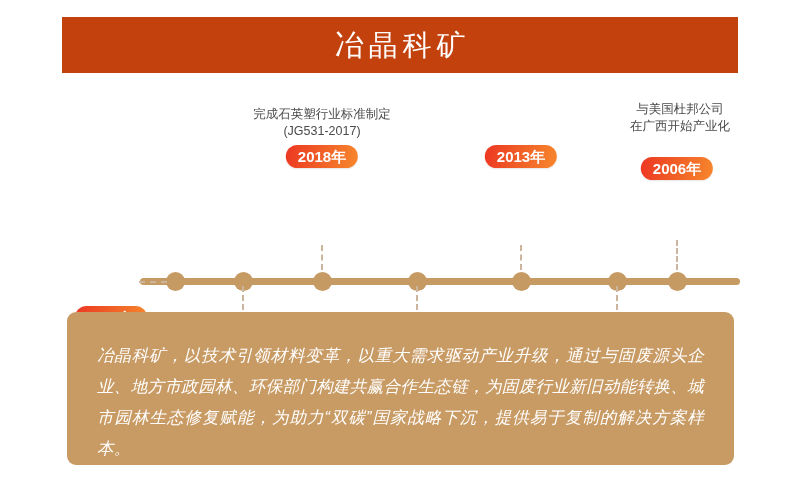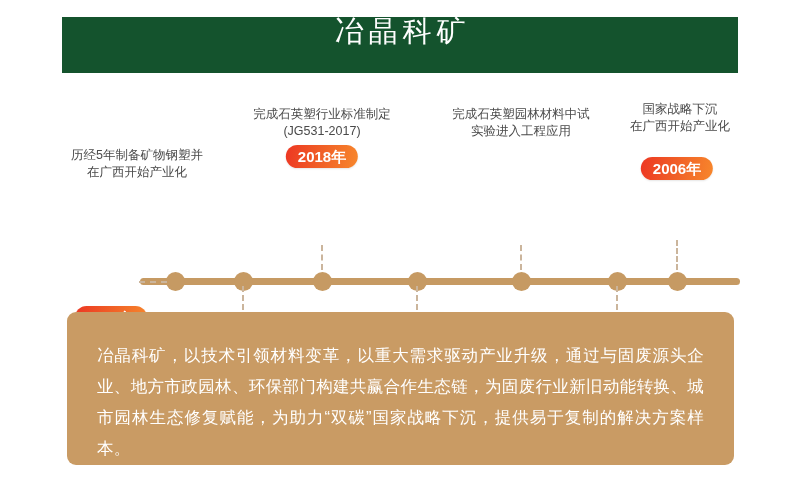--- a/index.html
+++ b/index.html
@@ -21,23 +21,23 @@
     background: #ffffff;
   }
 
   
   .header-banner {
     position: absolute;
     left: 62px;
     top: 17px;
     width: 676px;
     height: 56px;
-    background: #14532d;
+    background: #c2410c;
     display: flex;
-    align-items: flex-start;
+    align-items: center;
     justify-content: center;
   }
   .header-title {
     color: #ffffff;
     font-size: 29px;
     letter-spacing: 5px;
     font-weight: 500;
     line-height: 1;
     text-indent: 5px;
   }
@@ -119,20 +119,21 @@
   .info-card {
     position: absolute;
     left: 67px;
     top: 312px;
     width: 667px;
     height: 153px;
     background: #c99b64;
     border-radius: 9px;
     box-sizing: border-box;
     padding: 28px 30px 17px 30px;
+    font-style: italic;
   }
   .info-text {
     color: #ffffff;
     font-size: 16.5px;
     line-height: 31px;
     letter-spacing: 0.2px;
     text-align: justify;
   }
 </style>
 </head>
@@ -157,24 +158,20 @@
     <div class="axis-dot" style="left:677px"></div>
 
     <div class="connector-h" style="left:139px; top:191px; width:28px;"></div>
     <div class="connector-v" style="left:243px; top:196px; height:24px;"></div>
     <div class="connector-v" style="left:322px; top:155px; height:25px;"></div>
     <div class="connector-v" style="left:417px; top:196px; height:24px;"></div>
     <div class="connector-v" style="left:521px; top:155px; height:25px;"></div>
     <div class="connector-v" style="left:617px; top:196px; height:24px;"></div>
     <div class="connector-v" style="left:677px; top:150px; height:30px;"></div>
 
-    <div class="caption left-anchor" style="left:67px; top:57px; width:140px;">
-      <div>历经5年制备矿物钢塑并</div>
-      <div>在广西开始产业化</div>
-    </div>
     <div class="badge inline-left" style="left:75px; top:180px;margin-top:36px;">2021年</div>
 
     <div class="badge" style="left:243px; top:222px;">2020年</div>
 
     <div class="caption" style="left:243px; top:249px; width:220px;">
       <div>完成石英塑行业标准制定</div>
       <div>(JG531-2017)</div>
     </div>
 
     <div class="caption" style="left:322px; top:16px; width:220px;">
@@ -182,33 +179,30 @@
       <div>(JG531-2017)</div>
     </div>
     <div class="badge" style="left:322px; top:55px;">2018年</div>
 
     <div class="badge" style="left:417px; top:222px;">2017年</div>
     <div class="caption" style="left:417px; top:249px; width:200px;">
       <div>石英塑产业化</div>
       <div></div>
     </div>
 
-    <div class="caption" style="left:521px; top:16px; width:220px;">
-      <div>完成石英塑园林材料中试</div>
-      <div>实验进入工程应用</div>
-    </div>
+    <div class="badge" style="left:521px; top:55px;">2013年</div>
 
     <div class="badge" style="left:617px; top:222px;">2008年</div>
     <div class="caption" style="left:617px; top:249px; width:220px;">
       <div>与美国杜邦公司\台塑集团</div>
       <div>合研包覆层耐候材料</div>
     </div>
 
     <div class="caption" style="left:680px; top:11px; width:200px;">
-      <div>国家战略下沉</div>
+      <div>与美国杜邦公司</div>
       <div>在广西开始产业化</div>
     </div>
     <div class="badge" style="left:677px; top:50px;margin-top:17px;">2006年</div>
 
   </div>
 
   <div class="info-card">
     <div class="info-text">冶晶科矿，以技术引领材料变革，以重大需求驱动产业升级，通过与固废源头企业、地方市政园林、环保部门构建共赢合作生态链，为固废行业新旧动能转换、城市园林生态修复赋能，为助力“双碳”国家战略下沉，提供易于复制的解决方案样本。</div>
   </div>
 

